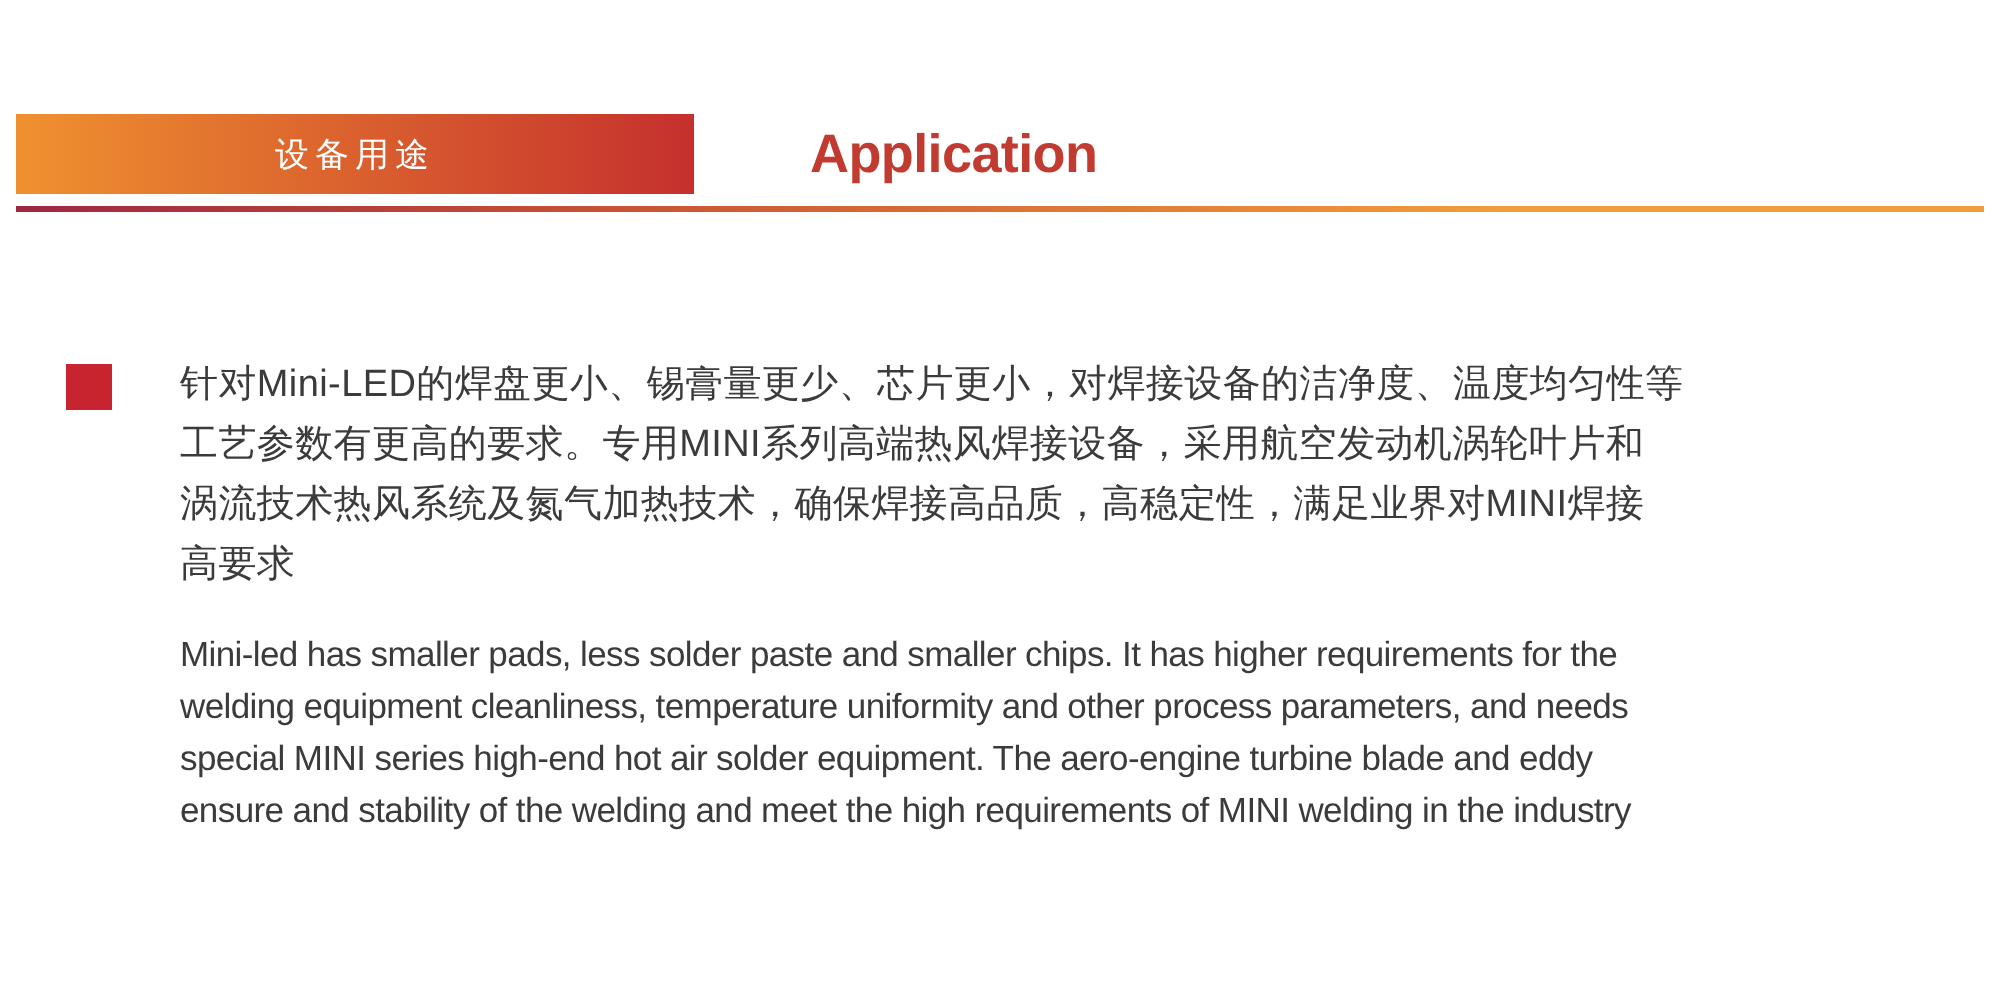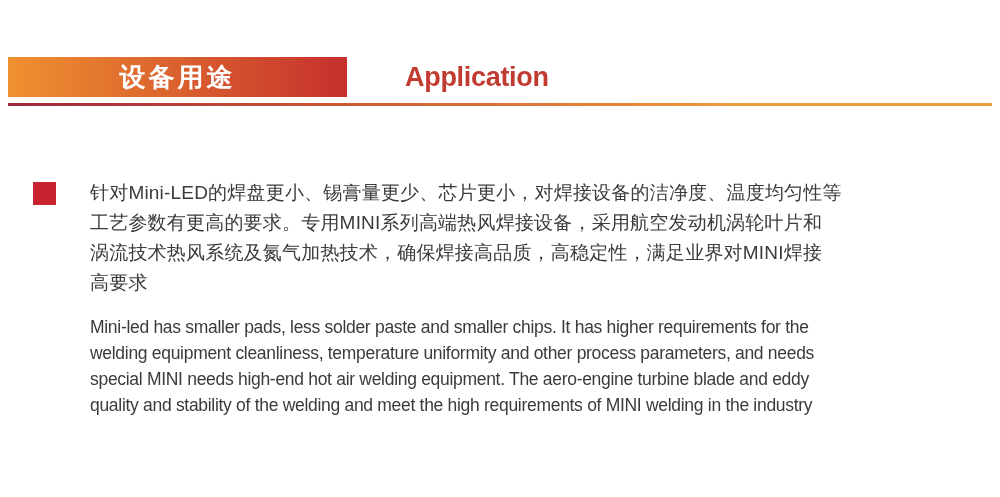--- a/index.html
+++ b/index.html
@@ -14,21 +14,21 @@
     width: 1000px; height: 497px;
     background: var(--background, #ffffff);
   }
   .banner {
     position: absolute; left: 8px; top: 57px;
     width: 339px; height: 40px;
     background: linear-gradient(90deg, var(--banner-start, #EF9130), var(--banner-end, #C5302D));
     display: flex; align-items: center; justify-content: center;
   }
   .banner-title {
-    color: #ffffff; font-size: 26px; font-weight: bold;
+    color: #ffffff; font-size: 17px; font-weight: normal;
     letter-spacing: 3px; line-height: 1;
   }
   .app-title {
     position: absolute; left: 370px; top: 57px; height: 40px;
     display: flex; align-items: center;
     color: var(--title-en, #C23B31);
     font-size: 27px; font-weight: bold; letter-spacing: -0.3px; margin-left: 35px;
   }
   .divider {
     position: absolute; left: 8px; top: 103px;
@@ -71,17 +71,17 @@
   <div class="zh-paragraph">
     <div>针对Mini-LED的焊盘更小、锡膏量更少、芯片更小，对焊接设备的洁净度、温度均匀性等</div>
     <div>工艺参数有更高的要求。专用MINI系列高端热风焊接设备，采用航空发动机涡轮叶片和</div>
     <div>涡流技术热风系统及氮气加热技术，确保焊接高品质，高稳定性，满足业界对MINI焊接</div>
     <div>高要求</div>
   </div>
 
   <div class="en-paragraph">
     <div>Mini-led has smaller pads, less solder paste and smaller chips. It has higher requirements for the</div>
     <div>welding equipment cleanliness, temperature uniformity and other process parameters, and needs</div>
-    <div>special MINI needs high-end hot air welding equipment. The aero-engine turbine blade and eddy</div>
-    <div>quality and stability of the welding and meet the high requirements of MINI welding in the industry</div>
+    <div>special MINI series high-end hot air solder equipment. The aero-engine turbine blade and eddy</div>
+    <div>ensure and stability of the welding and meet the high requirements of MINI welding in the industry</div>
   </div>
 
 </div>
 
 </body></html>

